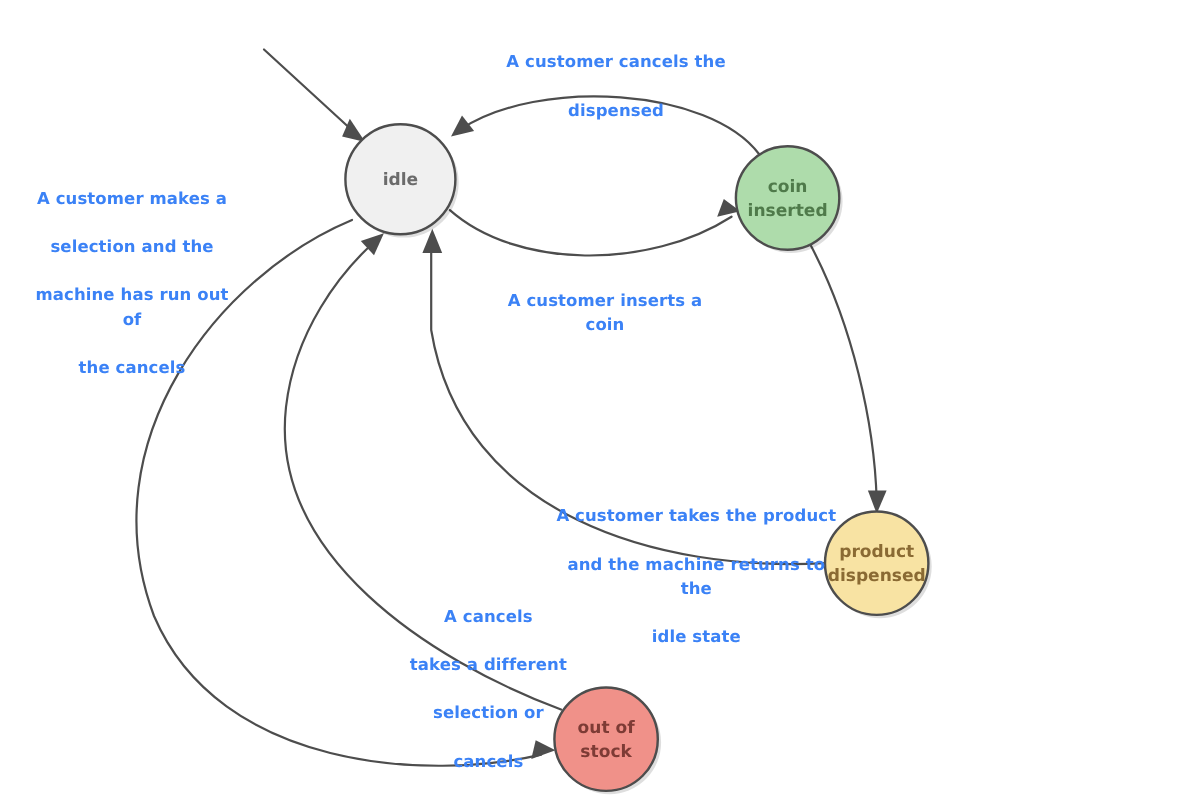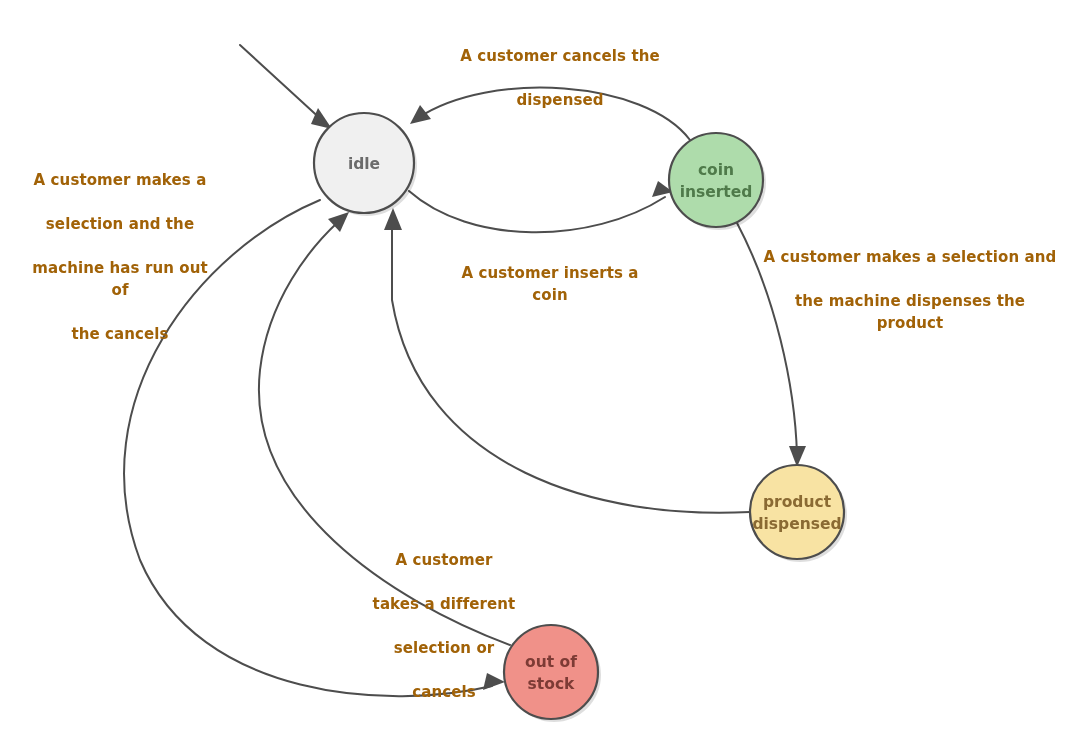--- a/index.html
+++ b/index.html
@@ -47,21 +47,21 @@
     font-size: 15.5px;
     text-anchor: middle;
     dominant-baseline: middle;
   }
   .edge-label {
     position: absolute;
     font-family: "DejaVu Sans", "Liberation Sans", sans-serif;
     font-weight: bold;
     font-size: 15px;
     line-height: 22px;
-    color: #a16207;
+    color: #3b82f6;
     text-align: center;
     white-space: pre-line;
     letter-spacing: 0.1px;
   }
 </style>
 </head>
 <body>
 
 <div id="diagram-root">
 
@@ -140,33 +140,34 @@
 
   <div class="edge-label" style="left:447px; top:23px; width:226px;">
     <div>A customer cancels the</div>
     <div>dispensed</div>
   </div>
 
   <div class="edge-label" style="left:442px; top:240px; width:216px;">
     <div>A customer inserts a coin</div>
   </div>
 
-  <div class="edge-label" style="left:762px; top:224px; width:296px;">
-    <div>A customer makes a selection and</div>
-    <div>the machine dispenses the product</div>
+
+  <div class="edge-label" style="left:500px; top:436px; width:266px;">
+    <div>A customer takes the product</div>
+    <div>and the machine returns to the</div>
+    <div>idle state</div>
   </div>
-
 
   <div class="edge-label" style="left:25px; top:147px; width:190px;">
     <div>A customer makes a</div>
     <div>selection and the</div>
     <div>machine has run out of</div>
     <div>the cancels</div>
   </div>
 
   <div class="edge-label" style="left:366px; top:527px; width:156px;">
-    <div>A customer</div>
+    <div>A cancels</div>
     <div>takes a different</div>
     <div>selection or</div>
     <div>cancels</div>
   </div>
 
 </div>
 
 </body></html>

